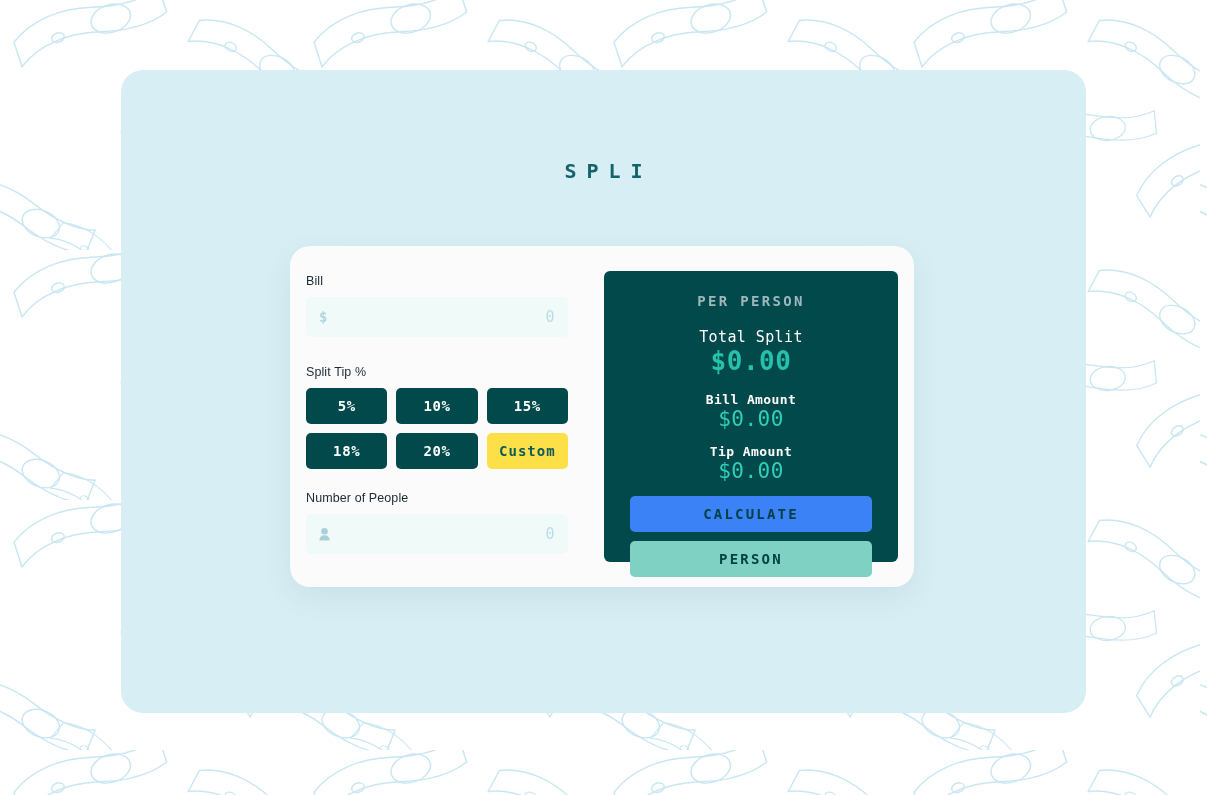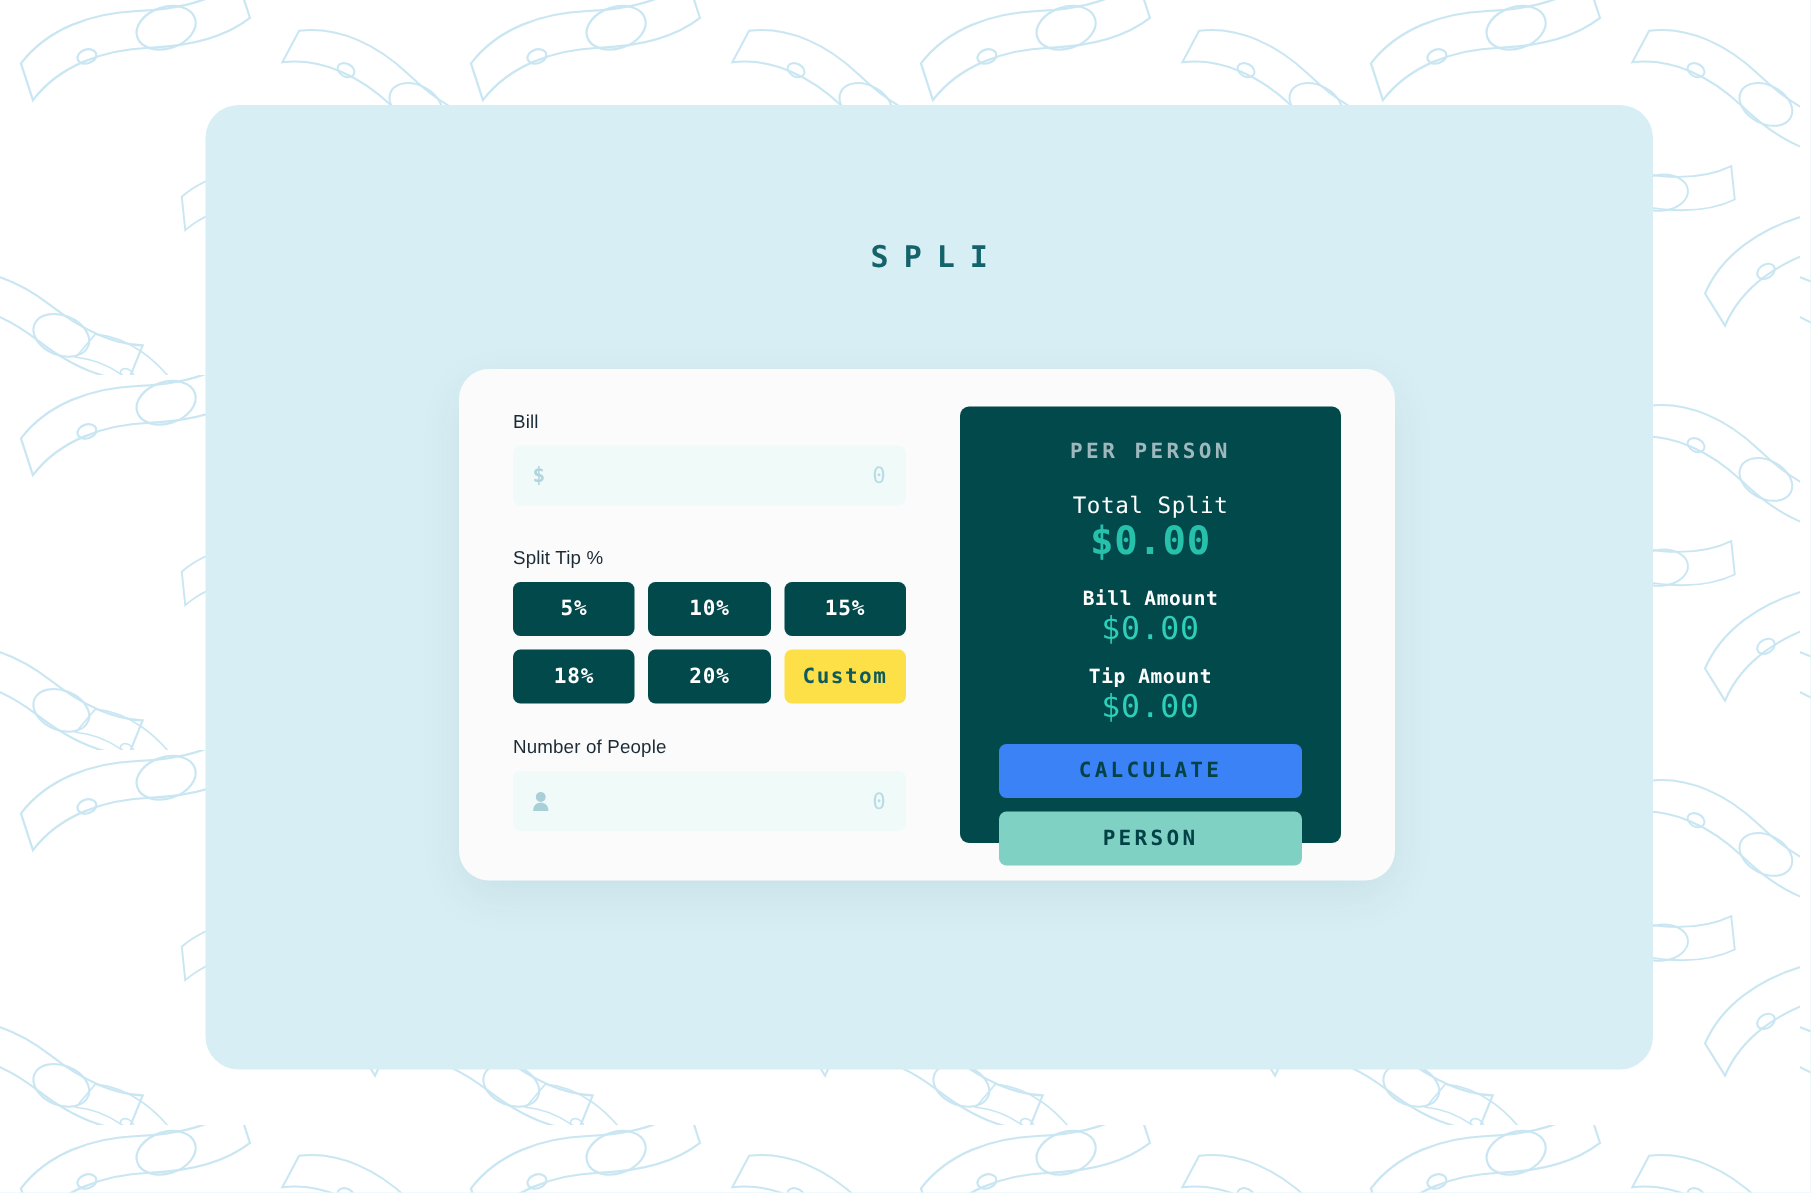--- a/index.html
+++ b/index.html
@@ -28,21 +28,20 @@
   
   .outer-card {
     position: absolute;
     left: 121px;
     top: 70px;
     width: 965px;
     height: 643px;
     background: #d7eef4;
     border-radius: 22px;
     z-index: 1;
-    margin-left: 16px;
   }
 
   .logo {
     position: absolute;
     left: 0;
     right: 0;
     top: 88px;
     text-align: center;
     font-family: "DejaVu Sans Mono", "Liberation Mono", monospace;
     font-size: 20px;
@@ -58,21 +57,21 @@
   .inner-card {
     position: absolute;
     left: 169px;
     top: 176px;
     width: 624px;
     height: 341px;
     background: #fbfbfc;
     border-radius: 20px;
     box-shadow: 0 10px 30px rgba(0,60,70,0.07);
     display: flex;
-    padding: 25px 36px;
+    padding: 25px 16px;
     gap: 36px;
   }
 
   
   .left-col {
     width: 262px;
     flex: none;
     padding-top: 3px;
   }
 

